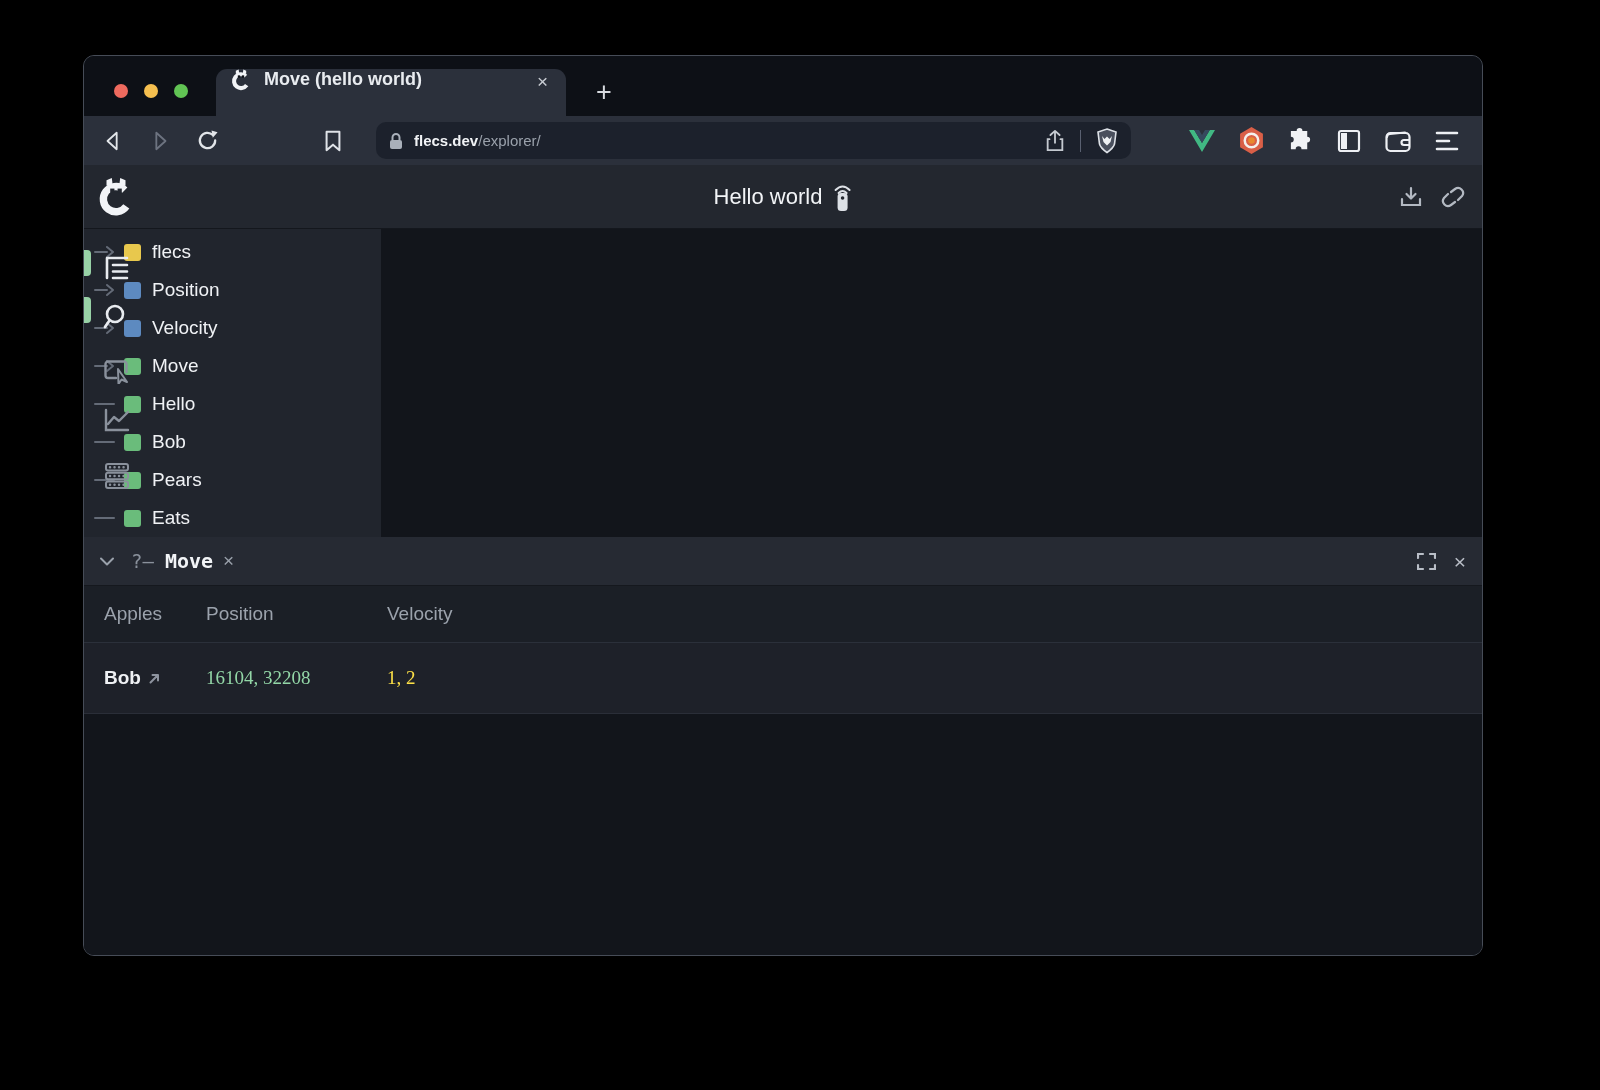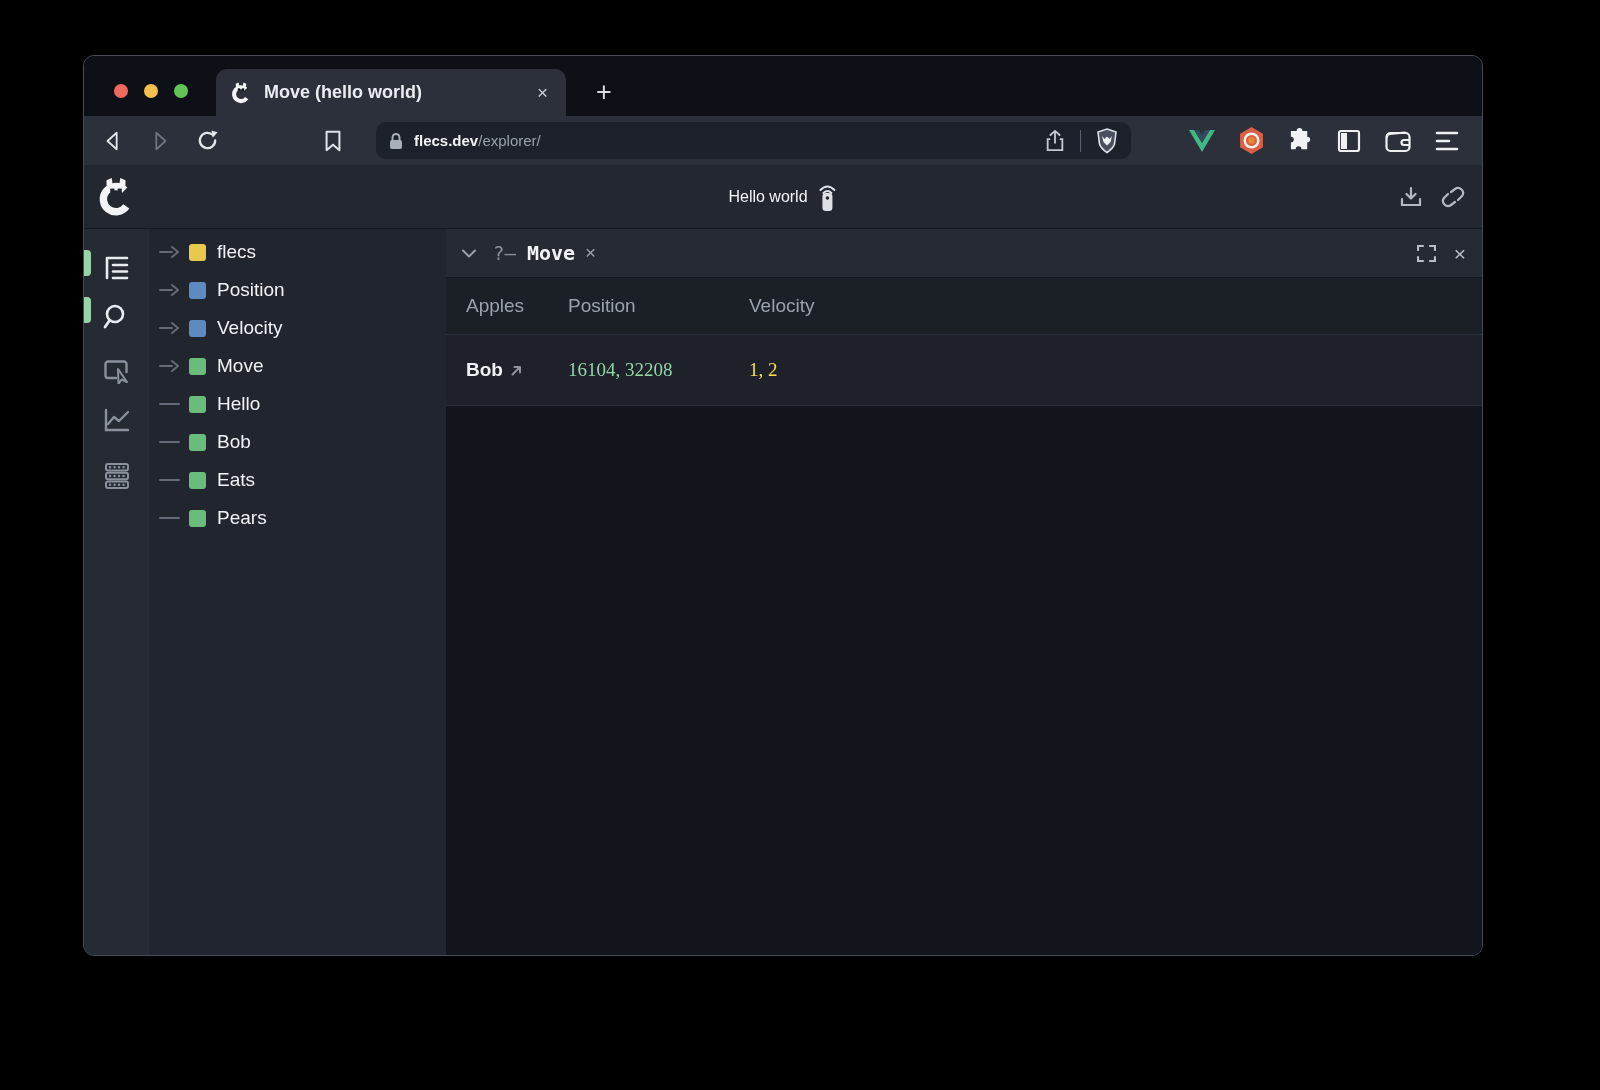--- a/index.html
+++ b/index.html
@@ -4,21 +4,21 @@
 <style>
   html,body{margin:0;padding:0;background:#000;width:1600px;height:1090px;overflow:hidden;
     font-family:"Liberation Sans",sans-serif;-webkit-font-smoothing:antialiased;}
   .window{position:absolute;left:83px;top:55px;width:1400px;height:901px;background:#12151b;
     border:1px solid #464c57;border-radius:11px;overflow:hidden;box-sizing:border-box;}
   
   .tabstrip{position:relative;height:60px;background:#0d1016;}
   .traffic{position:absolute;top:28px;left:30px;display:flex;gap:16px;}
   .traffic span{width:14px;height:14px;border-radius:50%;display:block;}
   .tab{position:absolute;left:132px;top:13px;width:350px;height:47px;background:#2b303b;
-    border-radius:11px 11px 0 0;display:flex;align-items:center;padding:0 14px;box-sizing:border-box;}
+    border-radius:11px 11px 0 0;display:flex;align-items:flex-start;padding:0 14px;box-sizing:border-box;}
   .tab-title{color:#e9ecf0;font-size:18px;font-weight:bold;margin-left:12px;flex:1;white-space:nowrap;overflow:hidden;}
   .tab-close{color:#c8ccd3;font-size:19px;cursor:default;padding:2px 4px;}
   .newtab{position:absolute;left:502px;top:18px;width:36px;height:36px;color:#d7dadf;font-size:27px;
     font-weight:300;display:flex;align-items:center;justify-content:center;}
   
   .toolbar{height:49px;background:#2b303b;display:flex;align-items:center;padding:0 18px 0 16px;box-sizing:border-box;}
   .tb-icon{width:26px;height:26px;display:flex;align-items:center;justify-content:center;margin-right:21px;}
   .addr{width:755px;height:37px;margin-left:30px;background:#1c212c;border-radius:10px;display:flex;
     align-items:center;padding:0 12px;box-sizing:border-box;}
   .url{font-size:15px;font-weight:bold;margin-left:10px;white-space:nowrap;}
@@ -26,24 +26,24 @@
   .url .path{color:#9aa1ab;font-weight:normal;}
   .addr-right{margin-left:auto;display:flex;align-items:center;gap:14px;}
   .vdiv{width:1px;height:22px;background:#596070;}
   .exts{margin-left:auto;display:flex;align-items:center;gap:23px;padding-right:4px;}
   .ext{width:26px;height:26px;display:flex;align-items:center;justify-content:center;}
   
   .pagehead{position:relative;height:64px;background:#23272f;border-bottom:1px solid #14171d;
     display:flex;align-items:center;box-sizing:border-box;}
   .logo{margin-left:12px;}
   .pagetitle-wrap{position:absolute;left:50%;transform:translateX(-50%);display:flex;align-items:center;gap:10px;}
-  .pagetitle{color:#f2f4f7;font-size:16px;}
+  .pagetitle{color:#f2f4f7;font-size:22px;}
   .head-actions{margin-left:auto;display:flex;align-items:center;gap:17px;padding-right:16px;}
   
-  .content{display:flex;height:728px;}
+  .content{display:flex;height:728px;flex-direction:column;}
   .rail{position:relative;width:65px;background:#262b33;flex:none;}
   .rail .pill{position:absolute;left:0;width:7px;height:26px;border-radius:0 4px 4px 0;}
   .rail .ricon{position:absolute;left:50%;transform:translateX(-50%);width:28px;height:28px;
     display:flex;align-items:center;justify-content:center;}
   .tree{width:297px;background:#21252d;flex:none;padding-top:4px;box-sizing:border-box;}
   .titem{height:38px;display:flex;align-items:center;padding-left:10px;}
   .conn{width:28px;flex:none;display:flex;align-items:center;}
   .sq{width:17px;height:17px;border-radius:3px;margin-left:2px;flex:none;}
   .tlabel{margin-left:11px;color:#f0f2f5;font-size:19px;}
   
@@ -295,30 +295,30 @@
         <span class="sq" style="background-color: rgb(106, 188, 123);"></span>
         <span class="tlabel">Bob</span>
       </div>
       <div class="titem">
         <span class="conn">
             <svg width="24" height="16" viewBox="0 0 24 16">
               <path d="M1 8 H20" fill="none" stroke="#646b77" stroke-width="2" stroke-linecap="round"></path>
             </svg>
           </span>
         <span class="sq" style="background-color: rgb(106, 188, 123);"></span>
+        <span class="tlabel">Pears</span>
+      </div>
+      <div class="titem">
+        <span class="conn">
+            <svg width="24" height="16" viewBox="0 0 24 16">
+              <path d="M1 8 H20" fill="none" stroke="#646b77" stroke-width="2" stroke-linecap="round"></path>
+            </svg>
+          </span>
+        <span class="sq" style="background-color: rgb(106, 188, 123);"></span>
         <span class="tlabel">Eats</span>
-      </div>
-      <div class="titem">
-        <span class="conn">
-            <svg width="24" height="16" viewBox="0 0 24 16">
-              <path d="M1 8 H20" fill="none" stroke="#646b77" stroke-width="2" stroke-linecap="round"></path>
-            </svg>
-          </span>
-        <span class="sq" style="background-color: rgb(106, 188, 123);"></span>
-        <span class="tlabel">Pears</span>
       </div>
     </div>
 
     <div class="qpanel">
       <div class="qtabbar">
         <svg width="14" height="9" viewBox="0 0 14 9">
           <path d="M1 1.5 L7 7.5 L13 1.5" fill="none" stroke="#9aa1ab" stroke-width="2" stroke-linecap="round" stroke-linejoin="round"></path>
         </svg>
         <span class="qprefix">?–</span>
         <span class="qname">Move</span>

